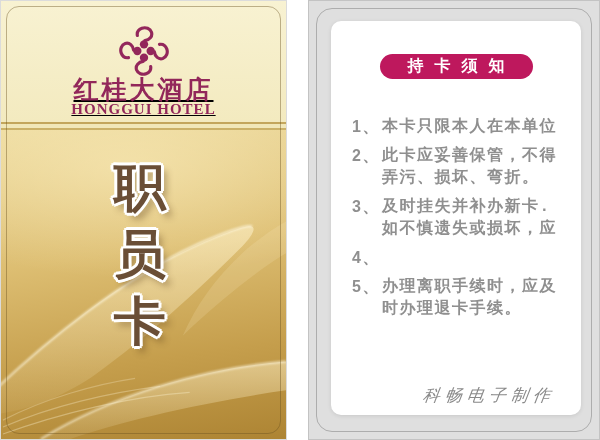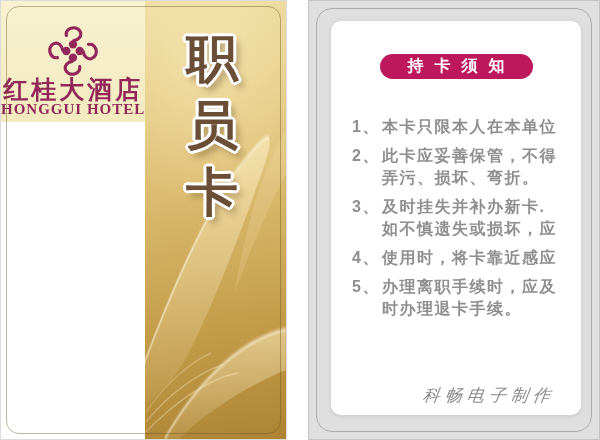--- a/index.html
+++ b/index.html
@@ -2,22 +2,22 @@
 <html><head>
 <meta charset="utf-8">
 <style>
   html,body{margin:0;padding:0;}
   body{font-family:"Liberation Sans", sans-serif; background:#ffffff;}
   .stage{position:relative;width:600px;height:440px;background:#ffffff;overflow:hidden;}
 
   
   .front-card{
     position:absolute;left:0;top:0;width:287px;height:440px;
-    display:flex;flex-direction:row;overflow:hidden;
-    border:1px solid rgba(0,0,0,0.14);box-sizing:border-box;
+    display:flex;flex-direction:column;overflow:hidden;
+    border:1px solid rgba(0,0,0,0.14);box-sizing:border-box;text-decoration:underline;
   }
   .front-top{
     position:relative;height:121px;flex:0 0 auto;
     background:linear-gradient(180deg,#F8F2D2 0%,#F3EABF 100%);
     display:flex;flex-direction:column;align-items:center;
   }
   .front-divider{
     flex:0 0 auto;height:4px;background:#F1E7B8;
     border-top:2px solid #C3A65C;border-bottom:2px solid #CBB167;
   }
@@ -77,21 +77,21 @@
     width:142px;height:25px;border-radius:13px;background:#be185d;
     color:#ffffff;font-weight:700;font-size:16px;
     letter-spacing:11px;padding-left:11px;box-sizing:content-box;
     display:flex;align-items:center;justify-content:center;white-space:nowrap;
   }
   .rules{margin-top:37px;padding:0 18px 0 21px;}
   .rule{display:flex;color:#8F8F8F;font-weight:600;font-size:16px;
     line-height:22px;letter-spacing:1.5px;}
   .rule + .rule{margin-top:7px;}
   .rule-num{flex:0 0 30px;}
-  .rule-lines{flex:1 1 auto;}
+  .rule-lines{flex:1 1 auto;font-family:Liberation Mono, monospace;}
   .maker-signature{
     margin-top:auto;align-self:flex-end;margin-right:26px;margin-bottom:8px;
     font-family:"DejaVu Serif", serif;font-style:italic;
     transform:skewX(-8deg);
     color:#8A8A8A;font-size:17px;letter-spacing:5px;white-space:nowrap;
   }
 </style>
 </head>
 <body>
 
@@ -187,21 +187,20 @@
         <div class="rule">
           <span class="rule-num">3、</span>
           <span class="rule-lines">
             <div>及时挂失并补办新卡.</div>
             <div>如不慎遗失或损坏，应</div>
           </span>
         </div>
         <div class="rule">
           <span class="rule-num">4、</span>
           <span class="rule-lines">
-            <div>使用时，将卡靠近感应</div>
           </span>
         </div>
         <div class="rule">
           <span class="rule-num">5、</span>
           <span class="rule-lines">
             <div>办理离职手续时，应及</div>
             <div>时办理退卡手续。</div>
           </span>
         </div>
       </div>

